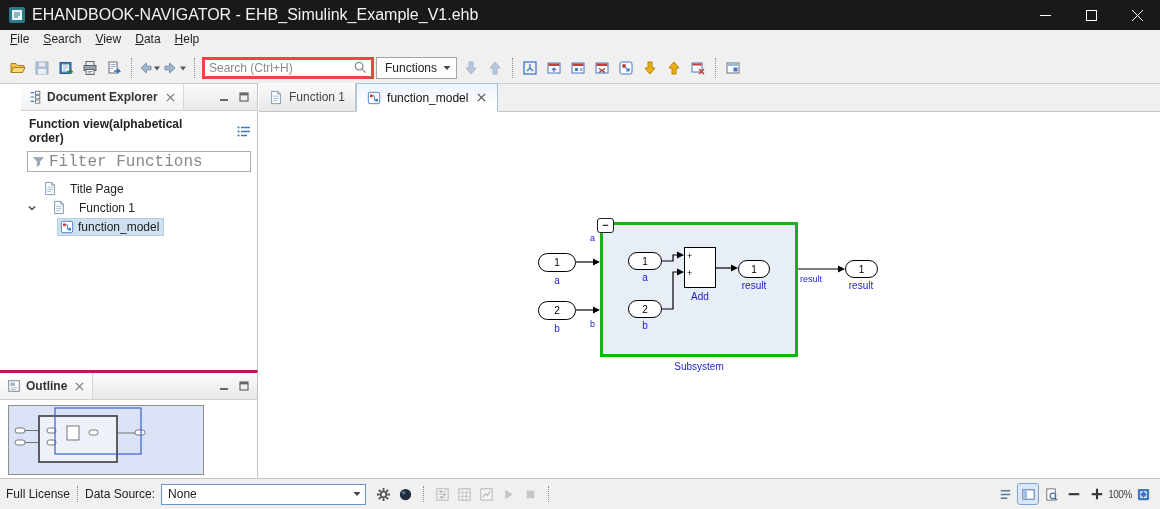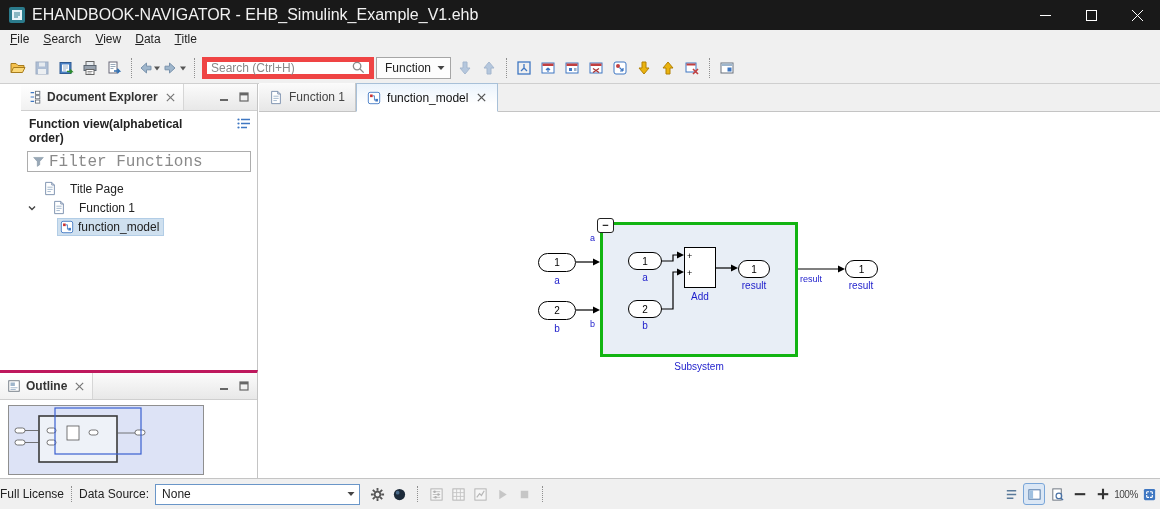--- a/index.html
+++ b/index.html
@@ -23,21 +23,21 @@
 
   
   .toolbar { position:absolute; top:52px; left:0; width:1160px; height:32px;
              background:#f0f0f0; border-bottom:1px solid #cfcfcf;
              display:flex; align-items:center; padding-left:6px; }
   .tbtn { width:24px; height:24px; display:flex; align-items:center; justify-content:center;
           border-radius:3px; }
   .tbtn.dis { opacity:.45; }
   .split { display:flex; align-items:center; height:24px; border-radius:3px; padding-right:2px; }
   .tsep { width:0; height:20px; border-left:1px dotted #8f8f8f; margin:0 5px; }
-  .search-box { width:172px; height:22px; background:#fff; border:5px solid #ef4444;
+  .search-box { width:172px; height:22px; background:#fff; border:3px solid #ef4444;
                 display:flex; align-items:center; margin:0 2px; }
   .search-box input { flex:1; border:none; outline:none; font-size:12px; padding:0 4px;
                       font-family:"Liberation Sans", sans-serif; color:#222; min-width:0; background:transparent; }
   .search-box input::placeholder { color:#8a8a8a; }
   .combo-contains { height:22px; border:1px solid #a6a6a6; background:#fdfdfd; display:flex;
                     align-items:center; padding:0 5px 0 8px; gap:6px; margin-right:2px; }
 
   
   .left-col { position:absolute; top:84px; left:0; width:258px; height:394px; background:#fff; }
   .panel { border-right:1px solid #c4c4c4; background:#fff; overflow:hidden; }
@@ -45,21 +45,21 @@
   .panel-outline  { height:108px; border-top:3px solid #be185d; }
   .phead { height:27px; background:linear-gradient(#fbfbfb,#e8e8e8); border-bottom:1px solid #cfcfcf;
            display:flex; align-items:center; }
   .ptab { display:flex; align-items:center; gap:5px; height:100%; padding:0 7px;
           background:linear-gradient(#ffffff,#f1f1f1); border-right:1px solid #d6d6d6;
           font-weight:bold; color:#333; }
   .ptab .pclose { display:flex; margin-left:2px; }
   .mmgroup { margin-left:auto; display:flex; gap:2px; padding-right:4px; }
   .mm { width:18px; height:16px; display:flex; align-items:center; justify-content:center; border-radius:2px; }
 
-  .view-label-row { display:flex; padding:6px 6px 4px 8px;gap:31px; }
+  .view-label-row { display:flex; align-items:center; padding:6px 6px 4px 8px;gap:31px; }
   .view-label { font-weight:bold; }
   .view-menu { margin-left:auto; display:flex; }
   .filter-box { margin:2px 6px 4px 6px; height:21px; border:1px solid #adadad; background:#fff;
                 display:flex; align-items:center; padding:0 4px; gap:4px; }
   .filter-box input { flex:1; border:none; outline:none; font-size:16px;
                       font-family:Liberation Mono, monospace; min-width:0; }
   .filter-box input::placeholder { color:#8a8a8a; }
 
   .tree { padding-top:3px; }
   .tree-row { height:19px; display:flex; align-items:center; gap:13px; }
@@ -96,21 +96,21 @@
   .addblk { position:absolute; left:425px; top:135px; width:32px; height:41px;
             background:#fff; border:1px solid #000; z-index:3; }
   .addblk .plus { position:absolute; left:2px; font-size:9px; line-height:9px; color:#000; }
   .blabel { position:absolute; font-size:10px; color:#1c1ccb; transform:translateX(-50%);
             white-space:nowrap; z-index:4; }
   .slabel { position:absolute; font-size:9px; color:#1c1ccb; white-space:nowrap; z-index:4; }
 
   
   .statusbar { position:absolute; top:478px; left:0; width:1160px; height:31px;
                background:#f0f0f0; border-top:1px solid #c4c4c4;
-               display:flex; align-items:center; padding:0 0; }
+               display:flex; align-items:center; padding:0 6px; }
   .ssep { width:0; height:16px; border-left:1px dotted #8f8f8f; margin:0 7px; }
   .sbtn { width:22px; height:22px; display:flex; align-items:center; justify-content:center; border-radius:3px; }
   .sbtn.dis { opacity:.4; }
   .sbtn.pressed { background:#dbe7f5; border:1px solid #7aa6d8; }
   .ds-combo { width:205px; height:21px; border:1px solid #6a96c8; background:#fff;
               display:flex; align-items:center; padding-left:6px; margin-left:6px; }
   .ds-combo .caret { margin-left:auto; width:16px; display:flex; justify-content:center; }
   .status-right { margin-left:auto; display:flex; align-items:center; gap:1px; }
   .z100 { font-size:10px; color:#444; letter-spacing:-0.5px; }
 </style>
@@ -143,21 +143,21 @@
         </svg>
     </div>
   </div>
 </div>
 
 <div class="menubar">
   <span class="menu-item">File</span>
   <span class="menu-item">Search</span>
   <span class="menu-item">View</span>
   <span class="menu-item">Data</span>
-  <span class="menu-item">Title</span>
+  <span class="menu-item">Help</span>
 </div>
 
 <div class="toolbar">
   <div class="tbtn">
     <svg width="16" height="16" viewBox="0 0 16 16">
         <path d="M1 3.5h5l2 2h6v2H5L3 12.5H1z" fill="#f5c14e" stroke="#a87d1e" stroke-width="1"></path>
         <path d="M3.5 7.5h11.5l-2.5 5H1.2z" fill="#fbd878" stroke="#a87d1e" stroke-width="1"></path>
       </svg>
   </div>
   <div class="tbtn dis">
@@ -209,21 +209,21 @@
   </div>
   <div class="tsep"></div>
   <div class="search-box">
     <input type="text" placeholder="Search (Ctrl+H)" style="">
     <svg width="15" height="15" viewBox="0 0 16 16" style="margin-right:3px">
         <circle cx="6.5" cy="6.5" r="4" fill="none" stroke="#8a8a8a" stroke-width="1.4"></circle>
         <line x1="9.6" y1="9.6" x2="13.5" y2="13.5" stroke="#8a8a8a" stroke-width="1.4"></line>
       </svg>
   </div>
   <div class="combo-contains">
-    <span>Function</span>
+    <span>Functions</span>
     <svg width="8" height="6" viewBox="0 0 8 6">
         <path d="M0.5 1h7L4 5z" fill="#444"></path>
       </svg>
   </div>
   <div class="tbtn dis">
     <svg width="16" height="16" viewBox="0 0 16 16">
         <path d="M6 2h4v6h3l-5 6-5-6h3z" fill="#6f97c8" stroke="#4a72a5"></path>
       </svg>
   </div>
   <div class="tbtn dis">

